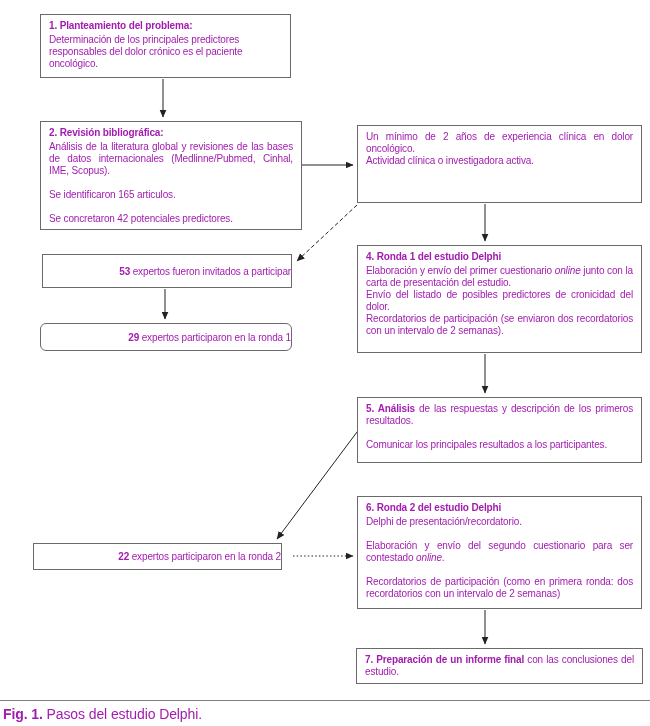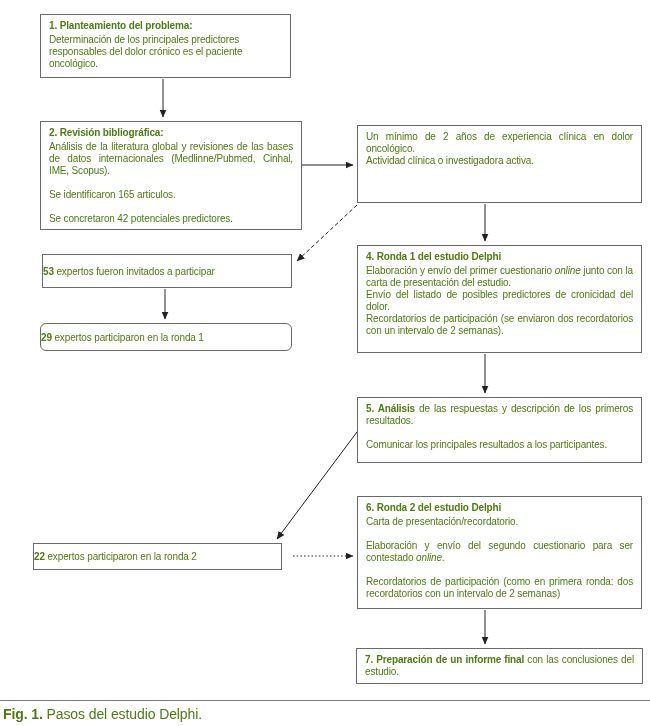--- a/index.html
+++ b/index.html
@@ -1,21 +1,21 @@
 <!DOCTYPE html>
 <html><head>
 <meta charset="utf-8">
 <style>
   html,body{margin:0;padding:0;background:#ffffff;}
   .page{
     position:relative;
     width:650px;height:726px;
     background:#ffffff;
     font-family:"Liberation Sans","DejaVu Sans",sans-serif;
-    color:#4d7c0f;
+    color:#a21caf;
     overflow:hidden;
   }
   .overlay{position:absolute;left:0;top:0;width:650px;height:726px;z-index:1;pointer-events:none;}
   .box{
     position:absolute;
     box-sizing:border-box;
     background:#ffffff;
     border:1.5px solid #6a6a6a;
     padding:5px 8px 4px 8px;
     font-size:10px;
@@ -30,21 +30,21 @@
     margin:0 0 2px 0;
   }
   .box p{margin:0;text-align:justify;}
   .box p.gap{margin-top:12px;}
   .box p.last{text-align:left;}
   .smallbox{
     position:absolute;
     box-sizing:border-box;
     background:#ffffff;
     border:1.5px solid #6a6a6a;
-    display:flex;align-items:center;justify-content:flex-start;
+    display:flex;align-items:center;justify-content:flex-end;
     font-size:10px;letter-spacing:-0.15px;
     z-index:2;text-align:center;
   }
   .b{font-weight:bold;}
   .rule{position:absolute;left:0;top:700px;width:650px;border-top:1px solid #7d7d7d;z-index:2;}
   .caption{position:absolute;left:3px;top:706px;font-size:14px;letter-spacing:-0.1px;z-index:2;}
 </style>
 </head>
 <body>
 
@@ -109,21 +109,21 @@
   </div>
 
   <div class="smallbox" style="left:33px;top:543px;width:249px;height:27px;">
     <span>
       <span class="b">22</span><span> expertos participaron en la ronda 2</span>
     </span>
   </div>
 
   <div class="box" style="left:357px;top:496px;width:285px;min-height:113px;">
     <div class="title">6. Ronda 2 del estudio Delphi</div>
-    <p class="last">Carta de presentación/recordatorio.</p>
+    <p class="last">Delphi de presentación/recordatorio.</p>
     <p class="gap"><span>Elaboración y envío del segundo cuestionario para ser contestado </span><i>online</i><span>.</span></p>
     <p class="gap">Recordatorios de participación (como en primera ronda: dos recordatorios con un intervalo de 2 semanas)</p>
   </div>
 
   <div class="box" style="left:356px;top:648px;width:287px;min-height:36px;">
     <p><span class="b">7. Preparación de un informe final</span><span> con las conclusiones del estudio.</span></p>
   </div>
 
   <div class="rule"></div>
   <div class="caption">

